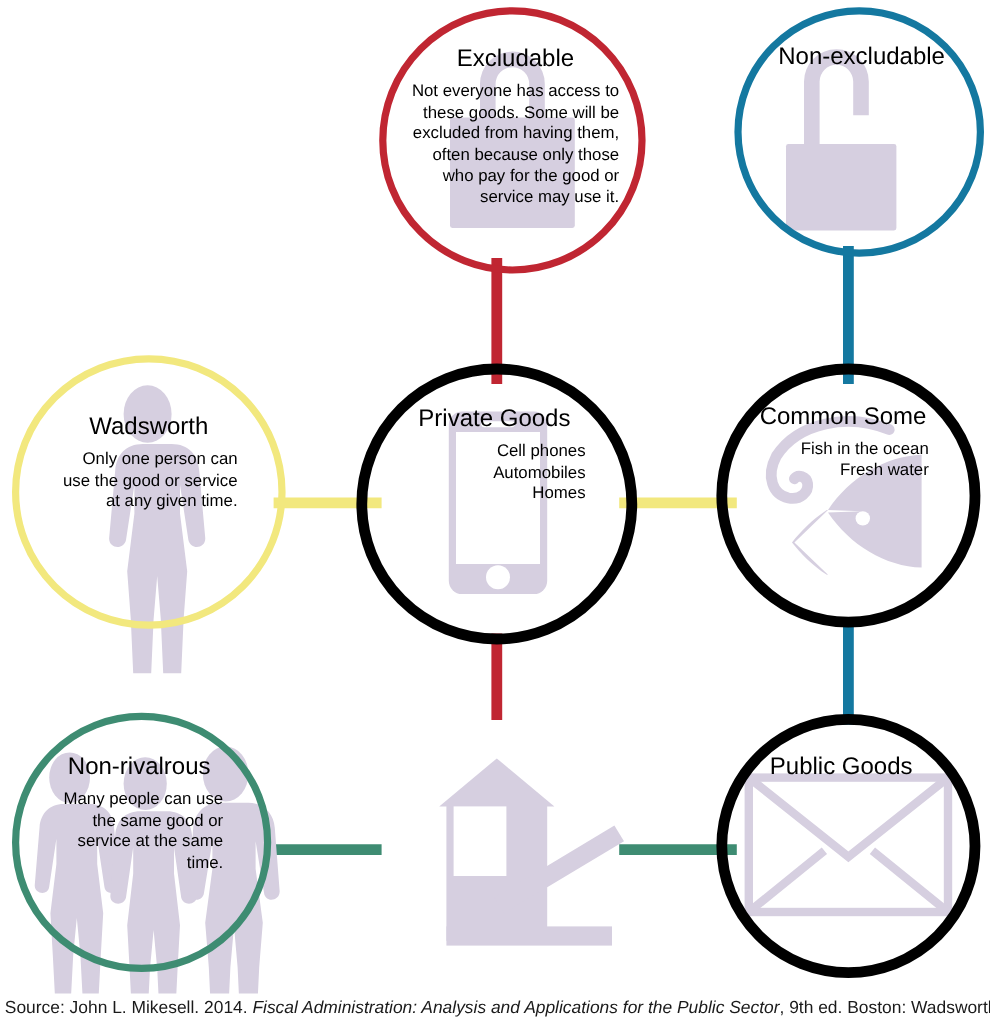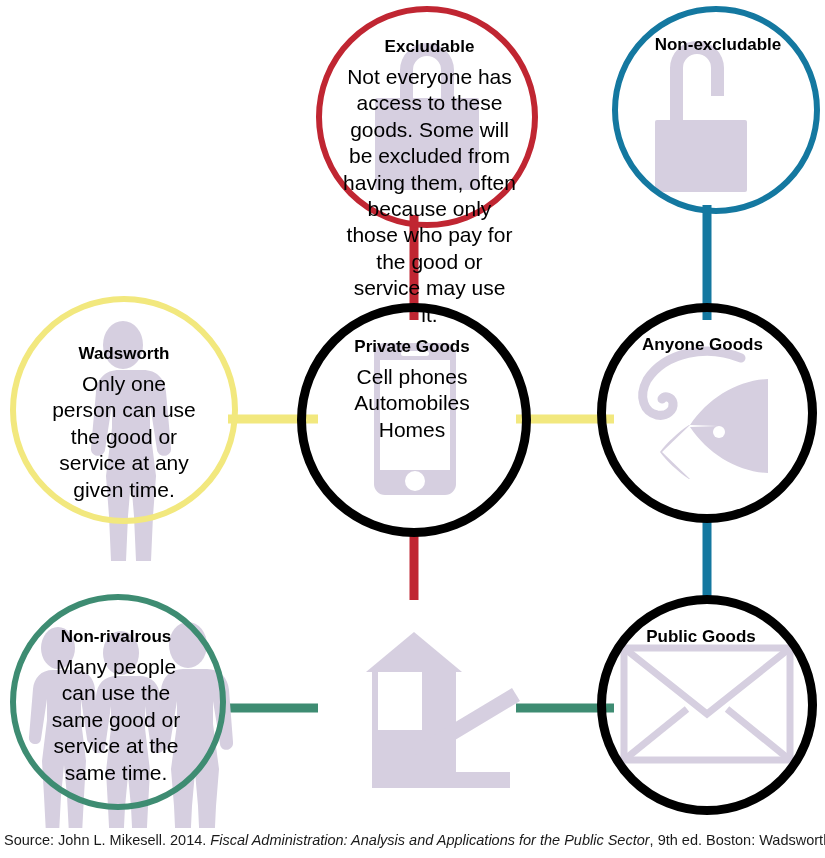--- a/index.html
+++ b/index.html
@@ -44,29 +44,29 @@
     position: absolute;
     left: 0; top: 0; right: 0; bottom: 0;
     display: flex;
     flex-direction: column;
     align-items: stretch;
     padding: 30px 34px 0 34px;
     box-sizing: border-box;
   }
   .node .title {
     text-align: center;
-    font-weight: bold;
-    font-size: 17px;
+    font-weight: normal;
+    font-size: 20px;
     line-height: 1.1;
     margin: 0 0 7px 0;
     white-space: nowrap;
   }
   .node .body {
-    text-align: center;
-    font-size: 21px;
+    text-align: right;
+    font-size: 14px;
     line-height: 1.26;
     margin: 0;
     white-space: pre-line;
   }
 
   
   .node.outer { border-style: solid; }
   .node.excludable      { left: 316px; top: 6px;   width: 222px; height: 222px; border: 6px solid #C02632; }
   .node.nonexcludable   { left: 612px; top: 6px;   width: 208px; height: 208px; border: 6px solid #1478A0; }
   .node.rivalrous       { left: 10px;  top: 296px; width: 228px; height: 228px; border: 6px solid #F2E87E; }
@@ -218,21 +218,23 @@
     <div class="inner">
       <div class="title">Private Goods</div>
       <div class="body">Cell phones
 Automobiles
 Homes</div>
     </div>
   </div>
 
   <div class="node black common">
     <div class="inner">
-      <div class="title">Anyone Goods</div>
+      <div class="title">Common Some</div>
+      <div class="body">Fish in the ocean
+Fresh water</div>
     </div>
   </div>
 
 
   <div class="node black public">
     <div class="inner">
       <div class="title">Public Goods</div>
     </div>
   </div>
 

